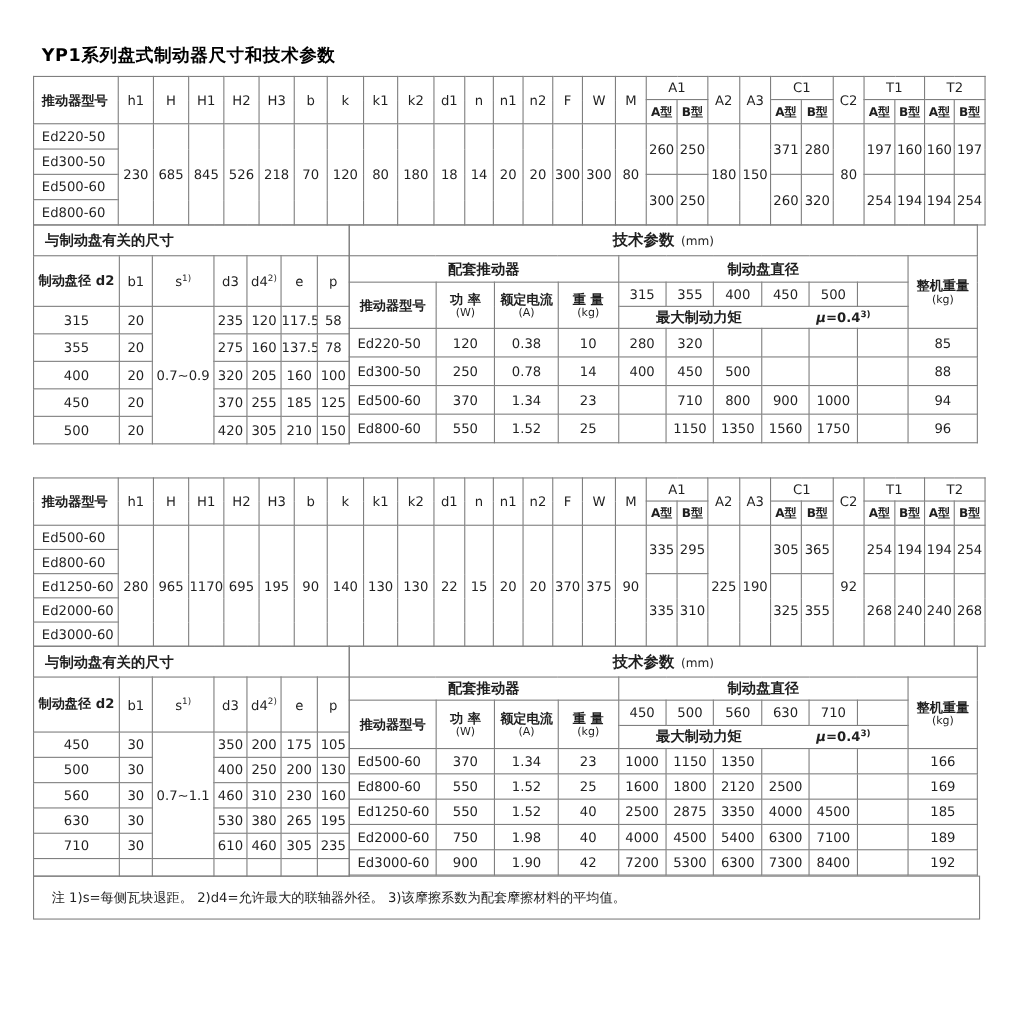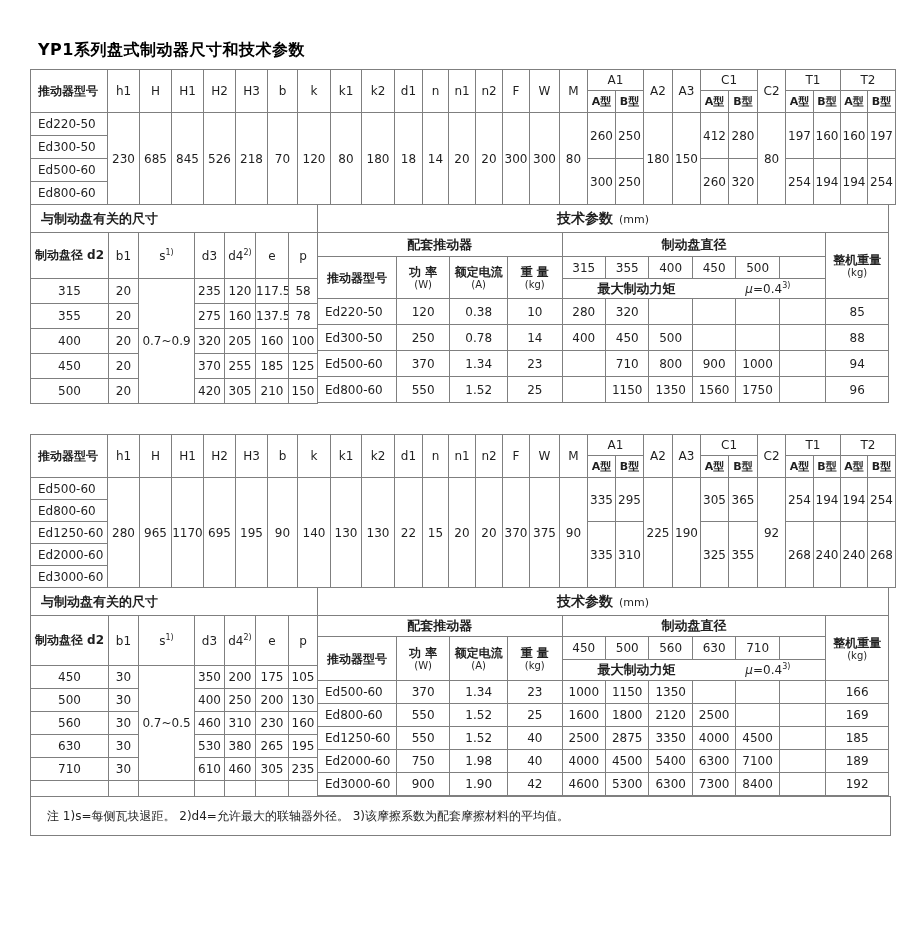--- a/index.html
+++ b/index.html
@@ -19,21 +19,21 @@
   .lower{display:flex;margin-top:-1px;align-items:flex-start;}
   .disc-t{width:288px;}
   .tech-t{width:572px;margin-left:-1px;}
   sup{font-size:8px;vertical-align:super;line-height:0;}
   .unit{font-size:10px;font-weight:400;line-height:11px;}
   .l1{line-height:14px;}
   .tp-label{font-size:14px;font-weight:600;}
   .tp-unit{font-size:11px;font-weight:400;margin-left:6px;}
   .torque-flex{display:flex;justify-content:space-around;align-items:center;}
   .torque-flex .tq{font-weight:600;font-size:13px;}
-  .torque-flex .mu{font-size:12px;}
+  .torque-flex .mu{font-size:12px;font-weight:bold;}
   .mu i{font-style:italic;}
   .footnote{box-sizing:border-box;width:861px;height:40px;border:1px solid #7f7f7f;margin-top:-1px;display:flex;align-items:center;padding-left:16px;font-size:12px;}
 </style>
 </head>
 <body>
 
 <div class="page">
 
   <section>
     <h2 class="sec-title">YP1系列盘式制动器尺寸和技术参数</h2>
@@ -122,21 +122,21 @@
             <td rowspan="4">14</td>
             <td rowspan="4">20</td>
             <td rowspan="4">20</td>
             <td rowspan="4">300</td>
             <td rowspan="4">300</td>
             <td rowspan="4">80</td>
             <td rowspan="2">260</td>
             <td rowspan="2">250</td>
             <td rowspan="4">180</td>
             <td rowspan="4">150</td>
-            <td rowspan="2">412</td>
+            <td rowspan="2">371</td>
             <td rowspan="2">280</td>
             <td rowspan="4">80</td>
             <td rowspan="2">197</td>
             <td rowspan="2">160</td>
             <td rowspan="2">160</td>
             <td rowspan="2">197</td>
           </tr>
           <tr style="height: 23px;">
             <td class="ml">Ed300-50</td>
           </tr>
@@ -480,21 +480,21 @@
               <td class="ch">b1</td>
               <td class="ch">s<sup>1)</sup></td>
               <td class="ch">d3</td>
               <td class="ch">d4<sup>2)</sup></td>
               <td class="ch">e</td>
               <td class="ch">p</td>
             </tr>
             <tr style="height: 23px;">
               <td>450</td>
               <td>30</td>
-              <td rowspan="5">0.7~0.5</td>
+              <td rowspan="5">0.7~1.1</td>
               <td>350</td>
               <td>200</td>
               <td>175</td>
               <td>105</td>
             </tr>
             <tr style="height: 23px;">
               <td>500</td>
               <td>30</td>
               <td>400</td>
               <td>250</td>
@@ -643,21 +643,21 @@
               <td>6300</td>
               <td>7100</td>
               <td></td>
               <td>189</td>
             </tr>
             <tr style="height: 23px;">
               <td class="ml">Ed3000-60</td>
               <td>900</td>
               <td>1.90</td>
               <td>42</td>
-              <td>4600</td>
+              <td>7200</td>
               <td>5300</td>
               <td>6300</td>
               <td>7300</td>
               <td>8400</td>
               <td></td>
               <td>192</td>
             </tr>
           </tbody>
         </table>
     </div>

